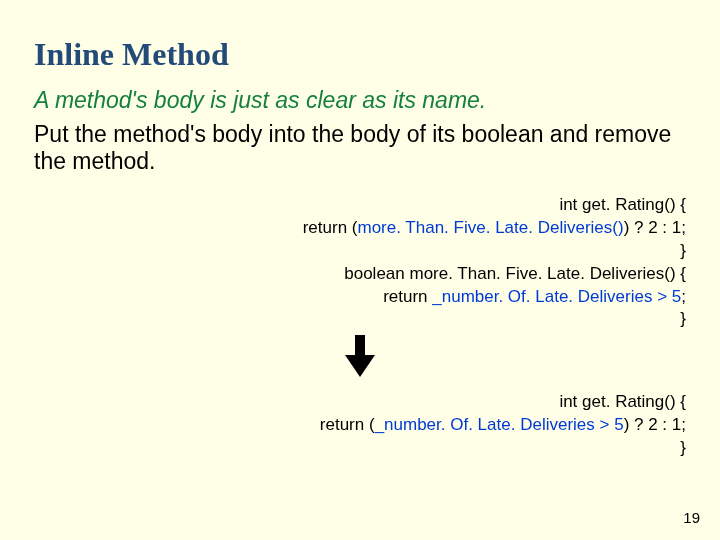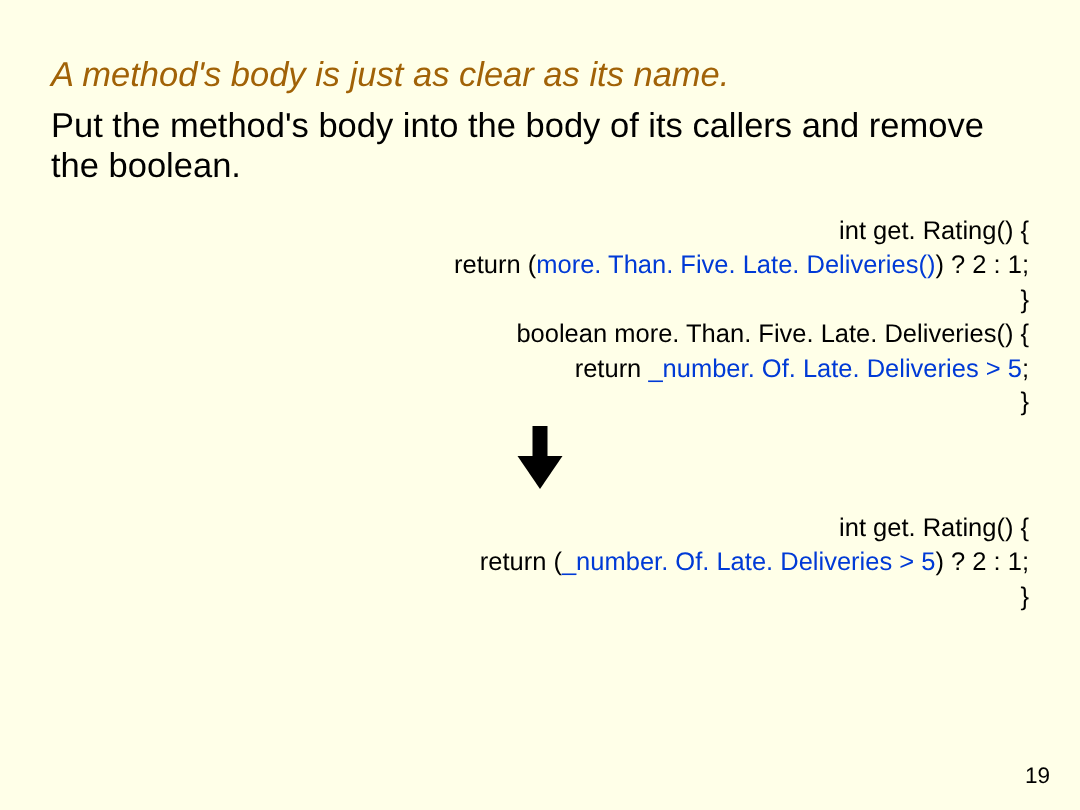--- a/index.html
+++ b/index.html
@@ -18,21 +18,21 @@
   h1 {
     font-size: 32px;
     font-weight: bold;
     color: #244a7a;
     margin: 0 0 14px 0;
     font-family: "Times New Roman", Times, serif;
   }
   .motivation {
     font-style: italic;
     font-size: 23px;
-    color: #a16207;
+    color: #15803d;
     margin: 0 0 6px 0;
     font-family: Arial, Helvetica, sans-serif;
     line-height: 1.2;
   }
   .mechanics {
     font-size: 23px;
     color: #000;
     margin: 0 0 18px 0;
     font-family: Arial, Helvetica, sans-serif;
     line-height: 1.2;
@@ -64,24 +64,25 @@
     font-family: Arial, Helvetica, sans-serif;
     font-size: 15px;
     color: #000;
     margin-left: 34px;
   }
 </style>
 </head>
 <body>
 
 <div class="slide">
+  <h1>Inline Method</h1>
 
   <p class="motivation">A method's body is just as clear as its name.</p>
 
-  <p class="mechanics">Put the method's body into the body of its callers and remove the boolean.</p>
+  <p class="mechanics">Put the method's body into the body of its boolean and remove the method.</p>
 
   <div class="code-block"><span>int get. Rating() {</span>
 <span>return (</span><span class="hl">more. Than. Five. Late. Deliveries()</span><span>) ? 2 : 1;</span>
 <span>}</span>
 <span>boolean more. Than. Five. Late. Deliveries() {</span>
 <span>return </span><span class="hl">_number. Of. Late. Deliveries &gt; 5</span><span>;</span>
 <span>}</span></div>
 
   <div class="arrow-wrap">
     <span class="arrow">

